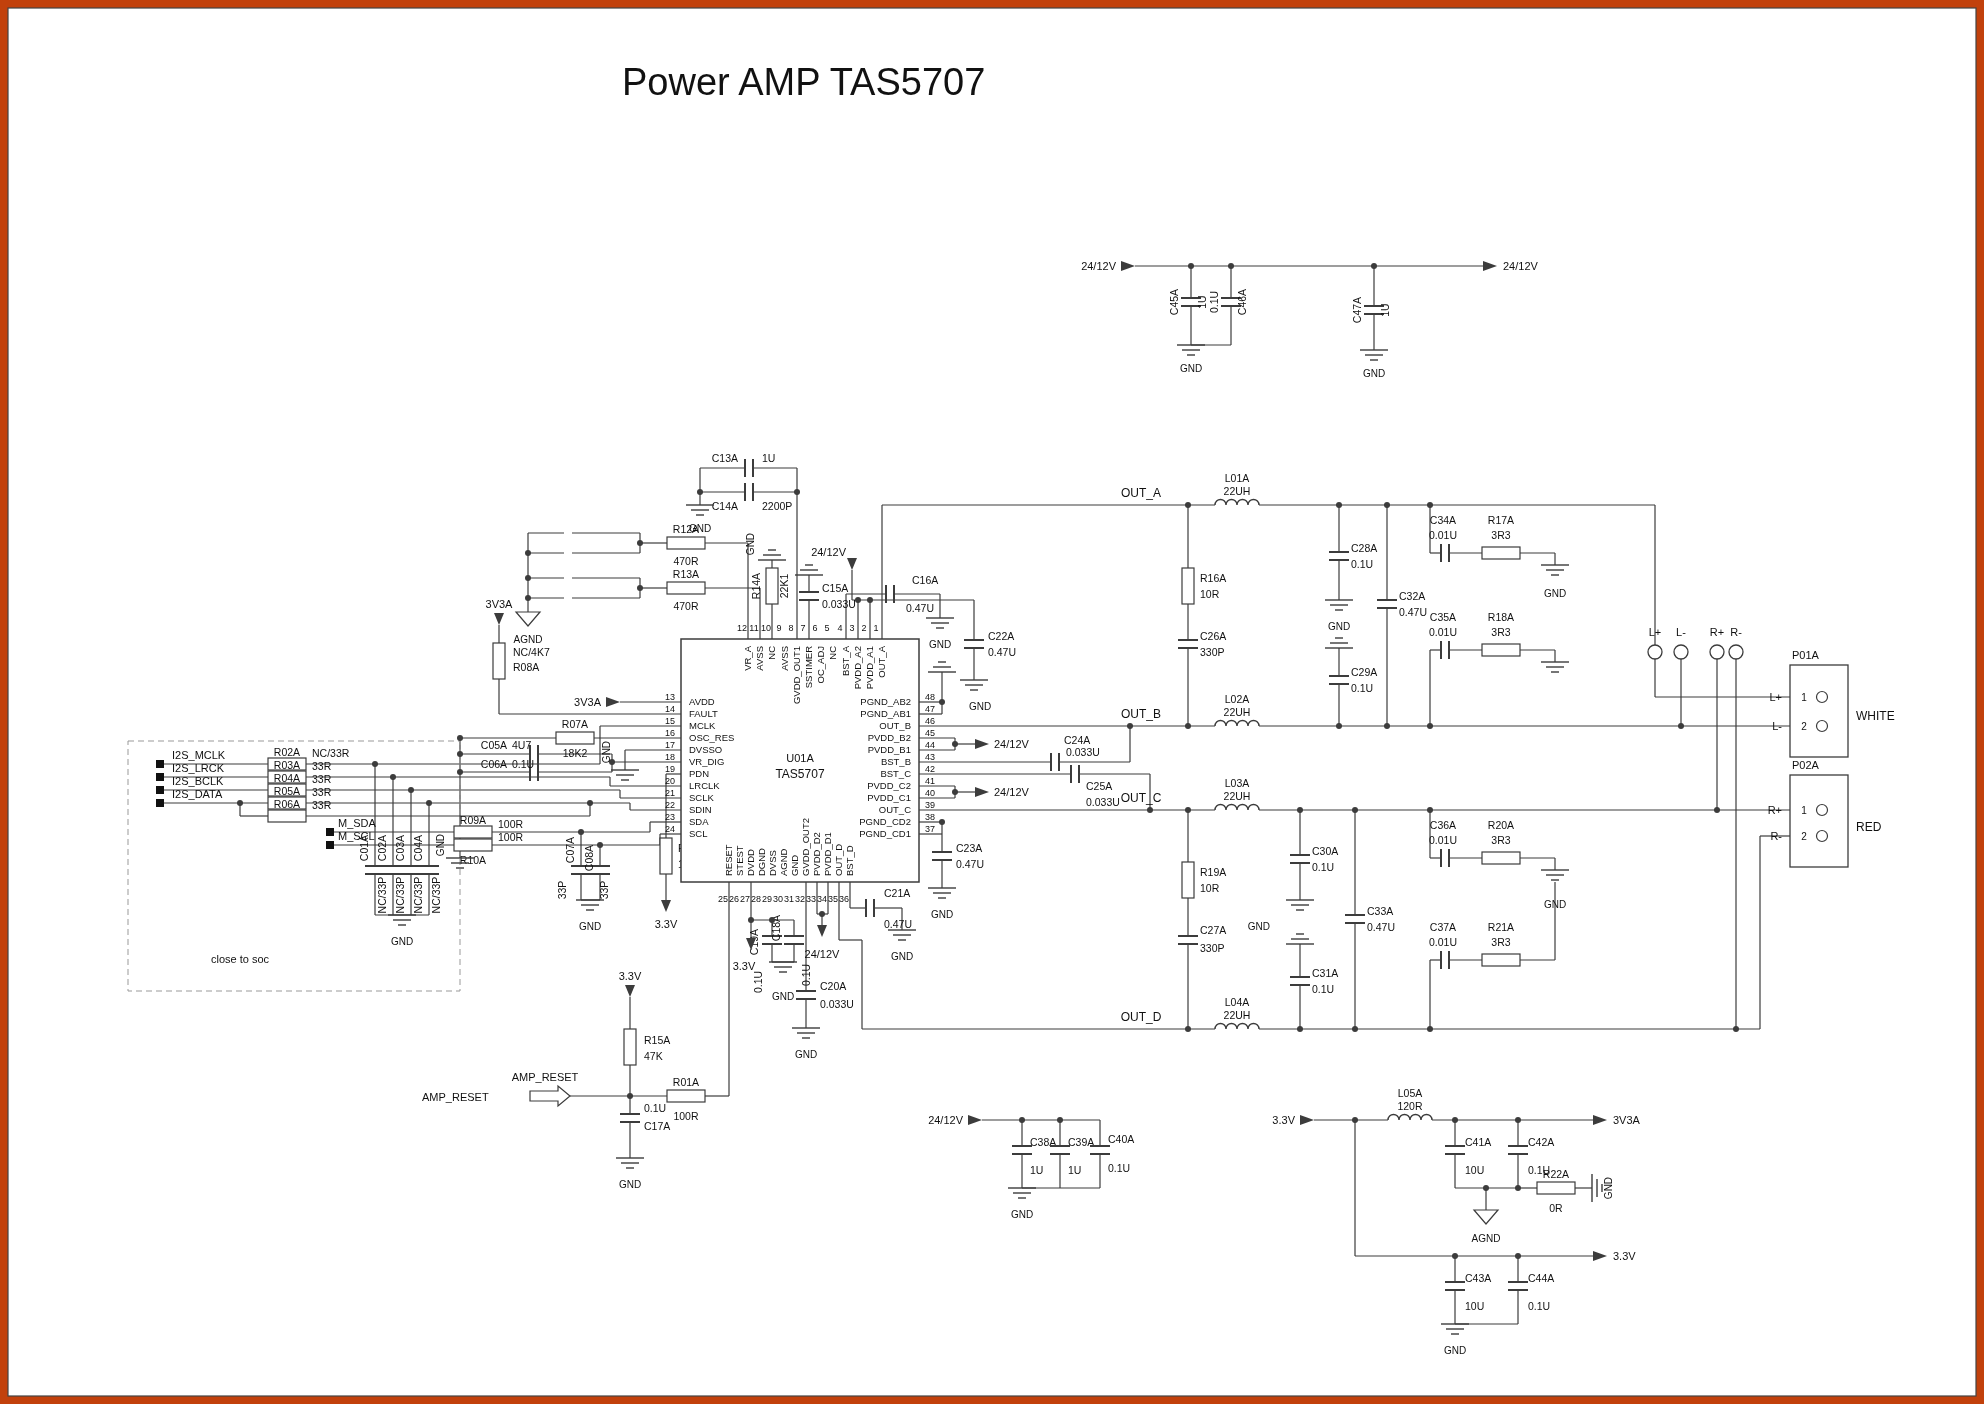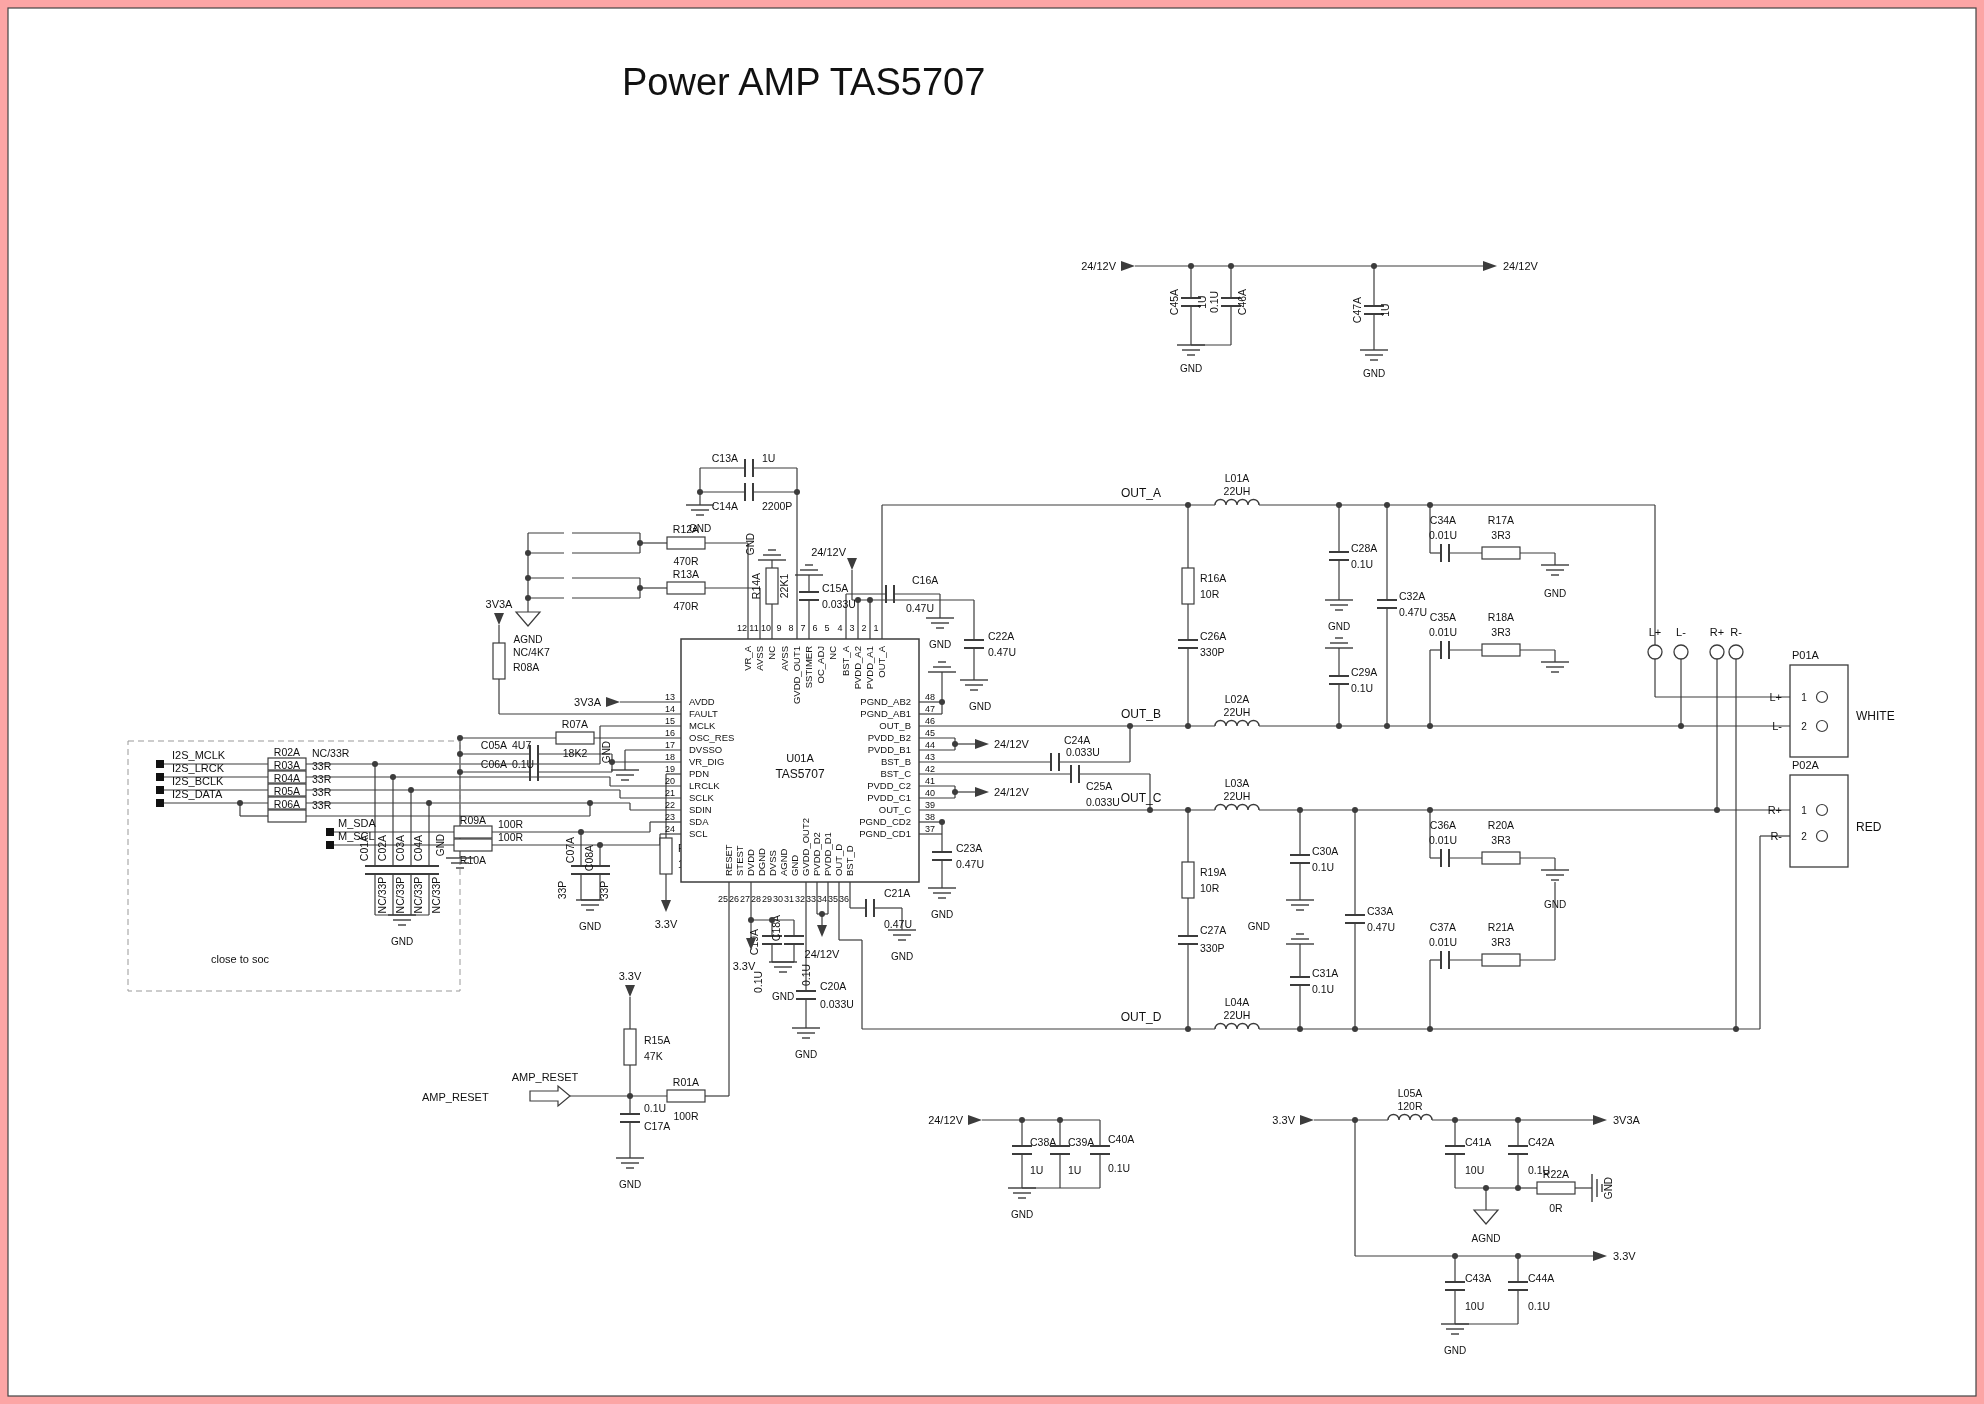--- a/index.html
+++ b/index.html
@@ -1,16 +1,16 @@
 <!DOCTYPE html>
 <html><head>
 <meta charset="utf-8">
 <style>
   html,body{margin:0;padding:0;background:#e8e8e8;}
-  .page{width:1984px;height:1404px;background:#fca5a5;position:relative;margin:0 auto;
+  .page{width:1984px;height:1404px;background:#c2410c;position:relative;margin:0 auto;
         font-family:"Liberation Sans", sans-serif;}
   svg{display:block}
   text{fill:#111;font-family:"Liberation Sans", sans-serif;}
 </style>
 </head>
 <body>
 
 <div class="page">
   <svg id="schematic" width="1984" height="1404" viewBox="0 0 1984 1404">
     <rect x="8" y="8" width="1968" height="1388" fill="#ffffff" stroke="#444" stroke-width="1.2"></rect>

